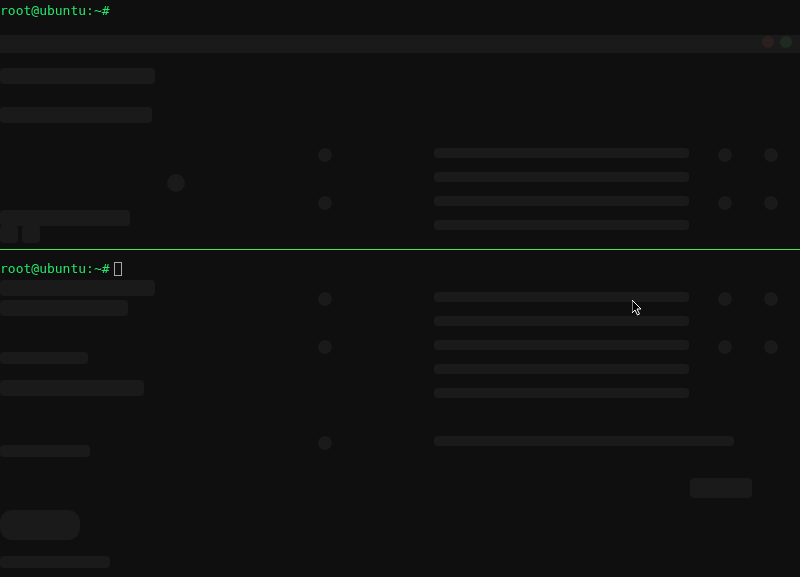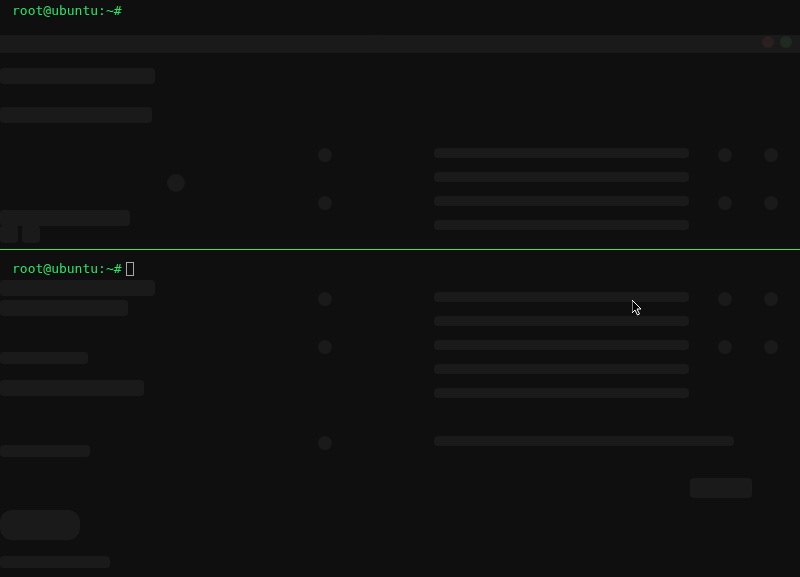--- a/index.html
+++ b/index.html
@@ -28,21 +28,21 @@
     }
     .divider {
       position: absolute;
       top: 249px;
       left: 0;
       right: 0;
       height: 1px;
       background: #4be24b;
     }
     .prompt-line {
-      padding: 3px 12px;
+      padding: 3px 0;
       display: flex;
       align-items: center;
       line-height: 1.2;
     }
     .prompt-text {
       color: #26e56b;
       white-space: pre;
     }
     .cursor {
       display: inline-block;

